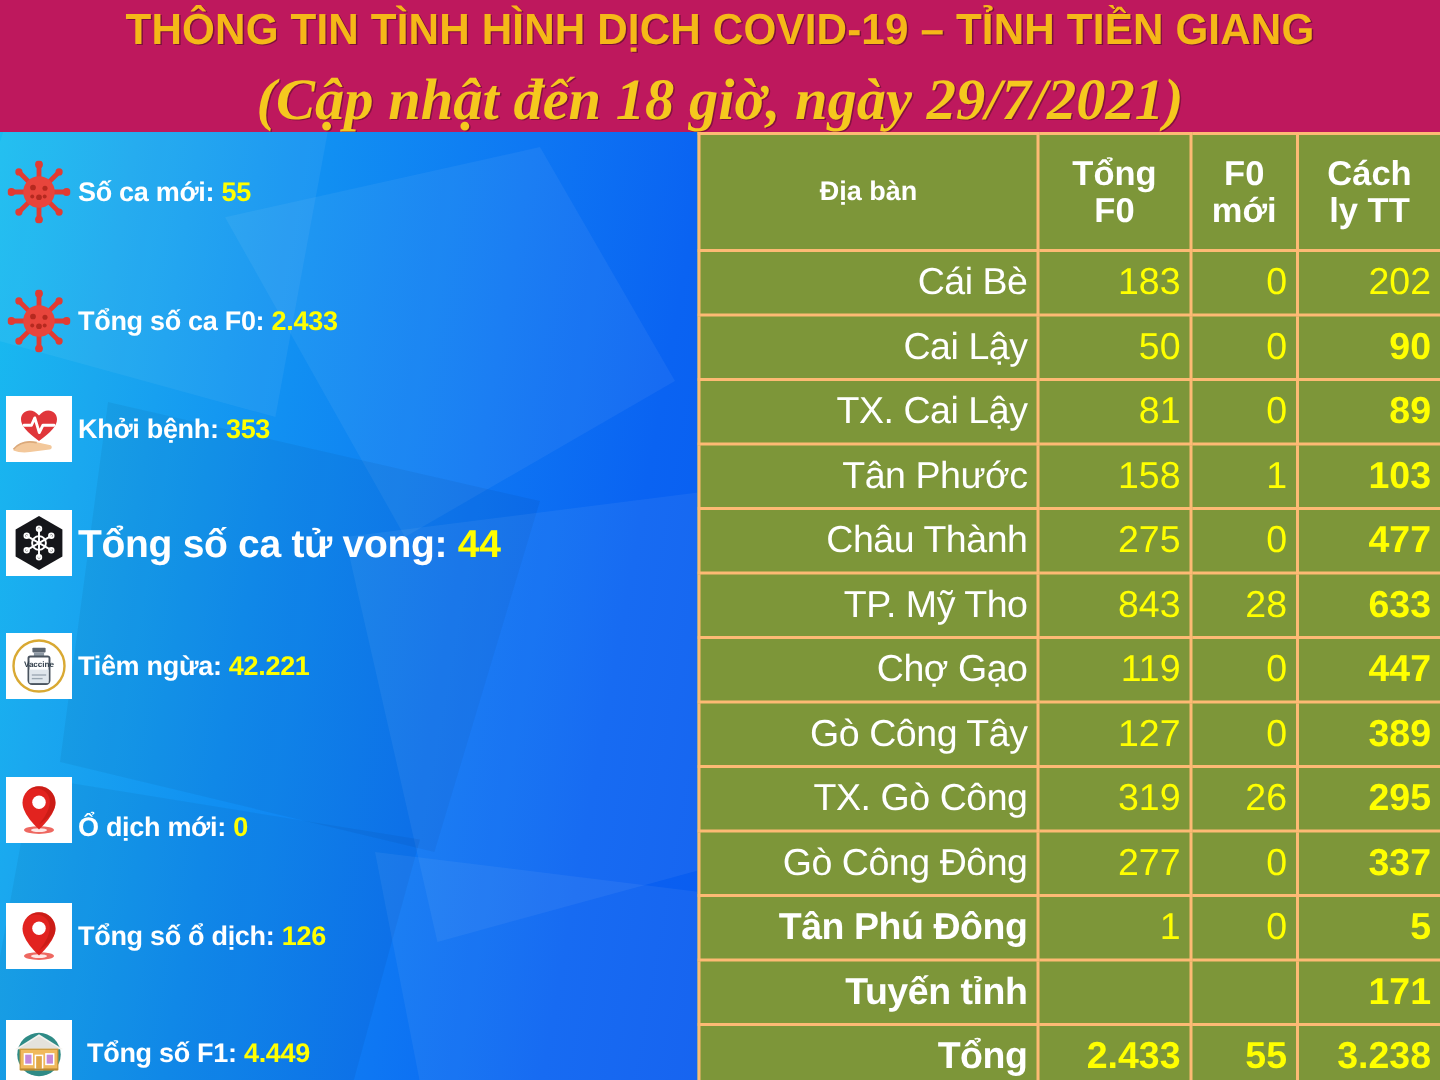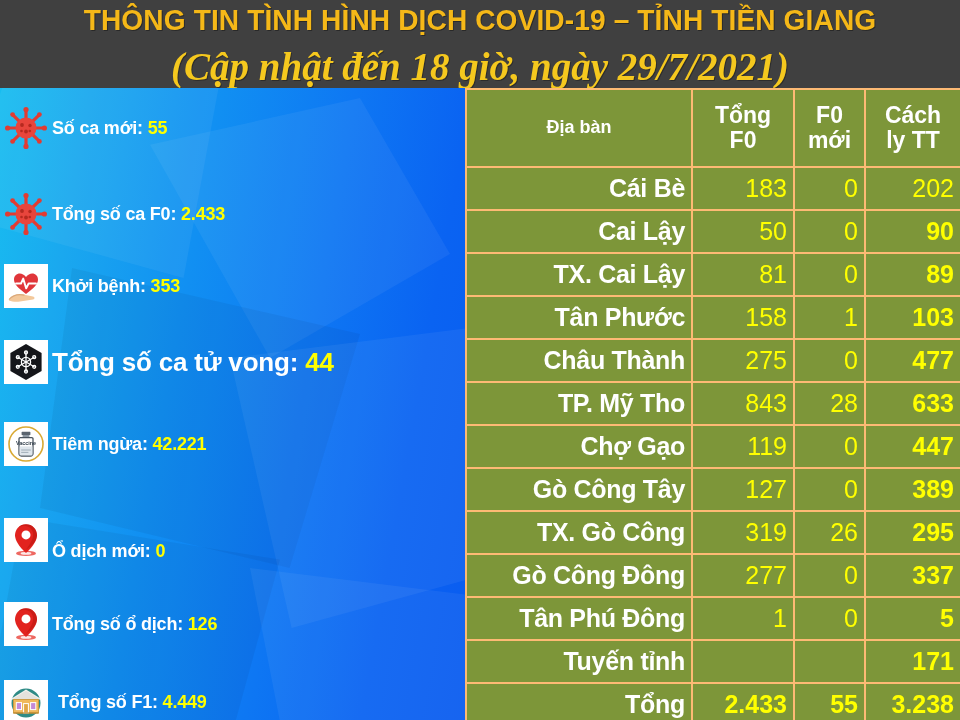--- a/index.html
+++ b/index.html
@@ -20,21 +20,21 @@
     height: 720px;
     overflow: hidden;
   }
 
   
   #header {
     position: absolute;
     left: 0; top: 0;
     width: 960px;
     height: 88px;
-    background: #404040;
+    background: #be185d;
     overflow: hidden;
   }
   #title-line {
     position: absolute;
     left: 0; top: 4px;
     width: 960px;
     text-align: center;
     color: #f5b818;
     font-family: "Liberation Sans", sans-serif;
     font-weight: bold;
@@ -187,21 +187,21 @@
   }
   thead th.h-name { font-size: 18px; }
 
   tbody td {
     height: 41px;
     font-size: 25px;
   }
   td.name {
     color: #ffffff;
     text-align: right;
-    font-weight: bold;
+    font-weight: normal;
     letter-spacing: -0.3px;
   }
   td.num {
     color: #ffff00;
     text-align: right;
     font-weight: normal;
   }
   td.num.bold { font-weight: bold; }
   tbody tr.emph td.name,
   tbody tr.total td.name { font-weight: bold; }

